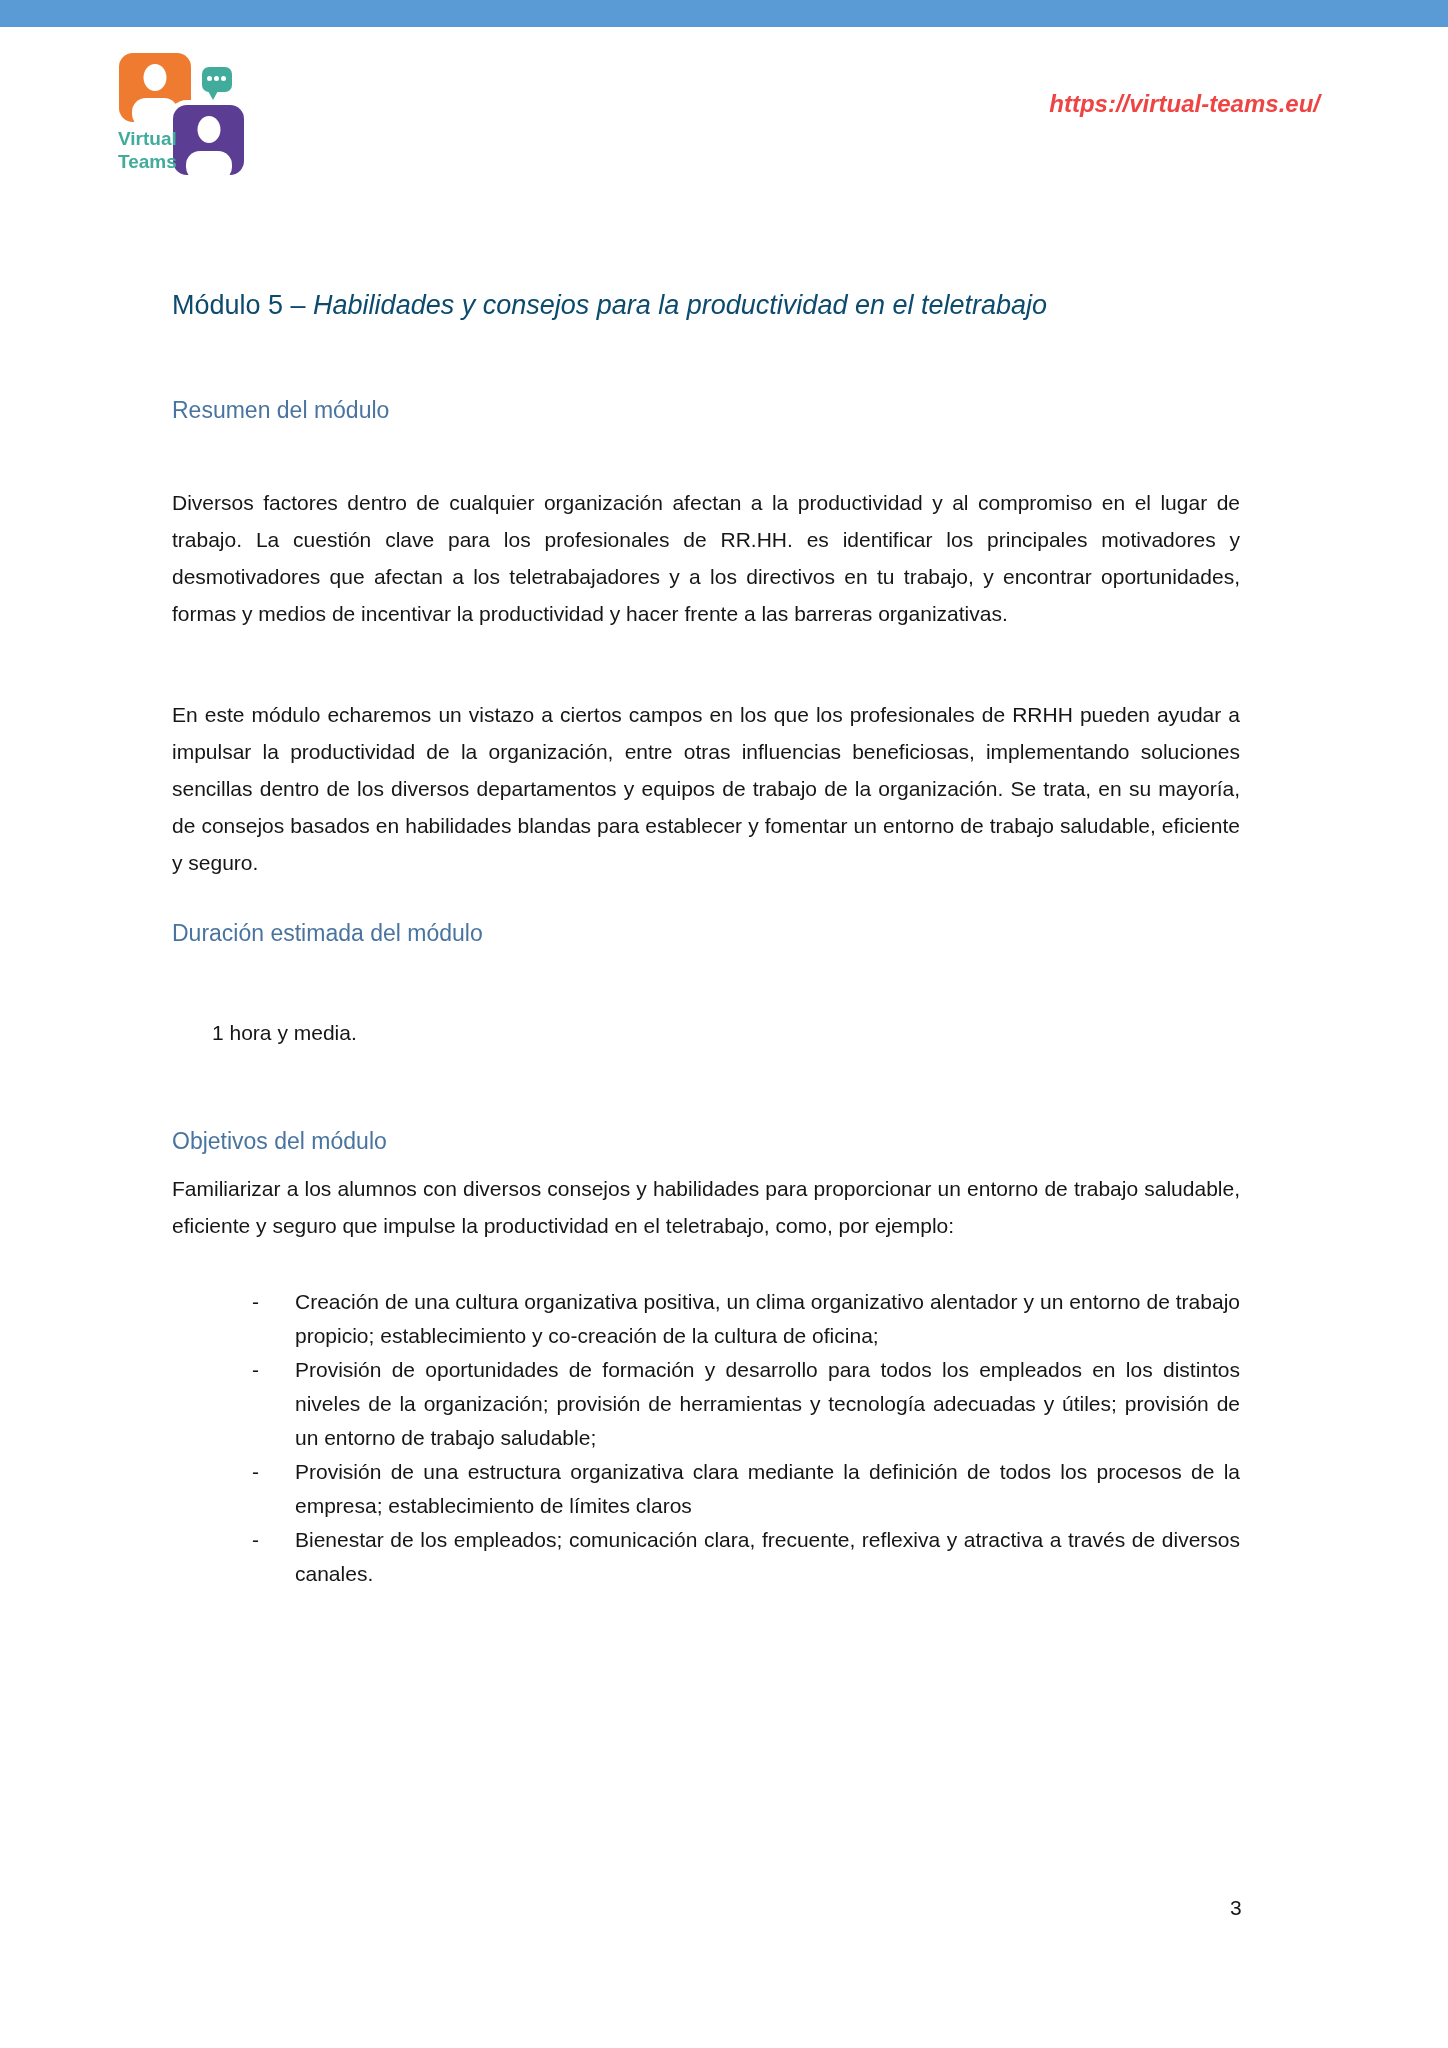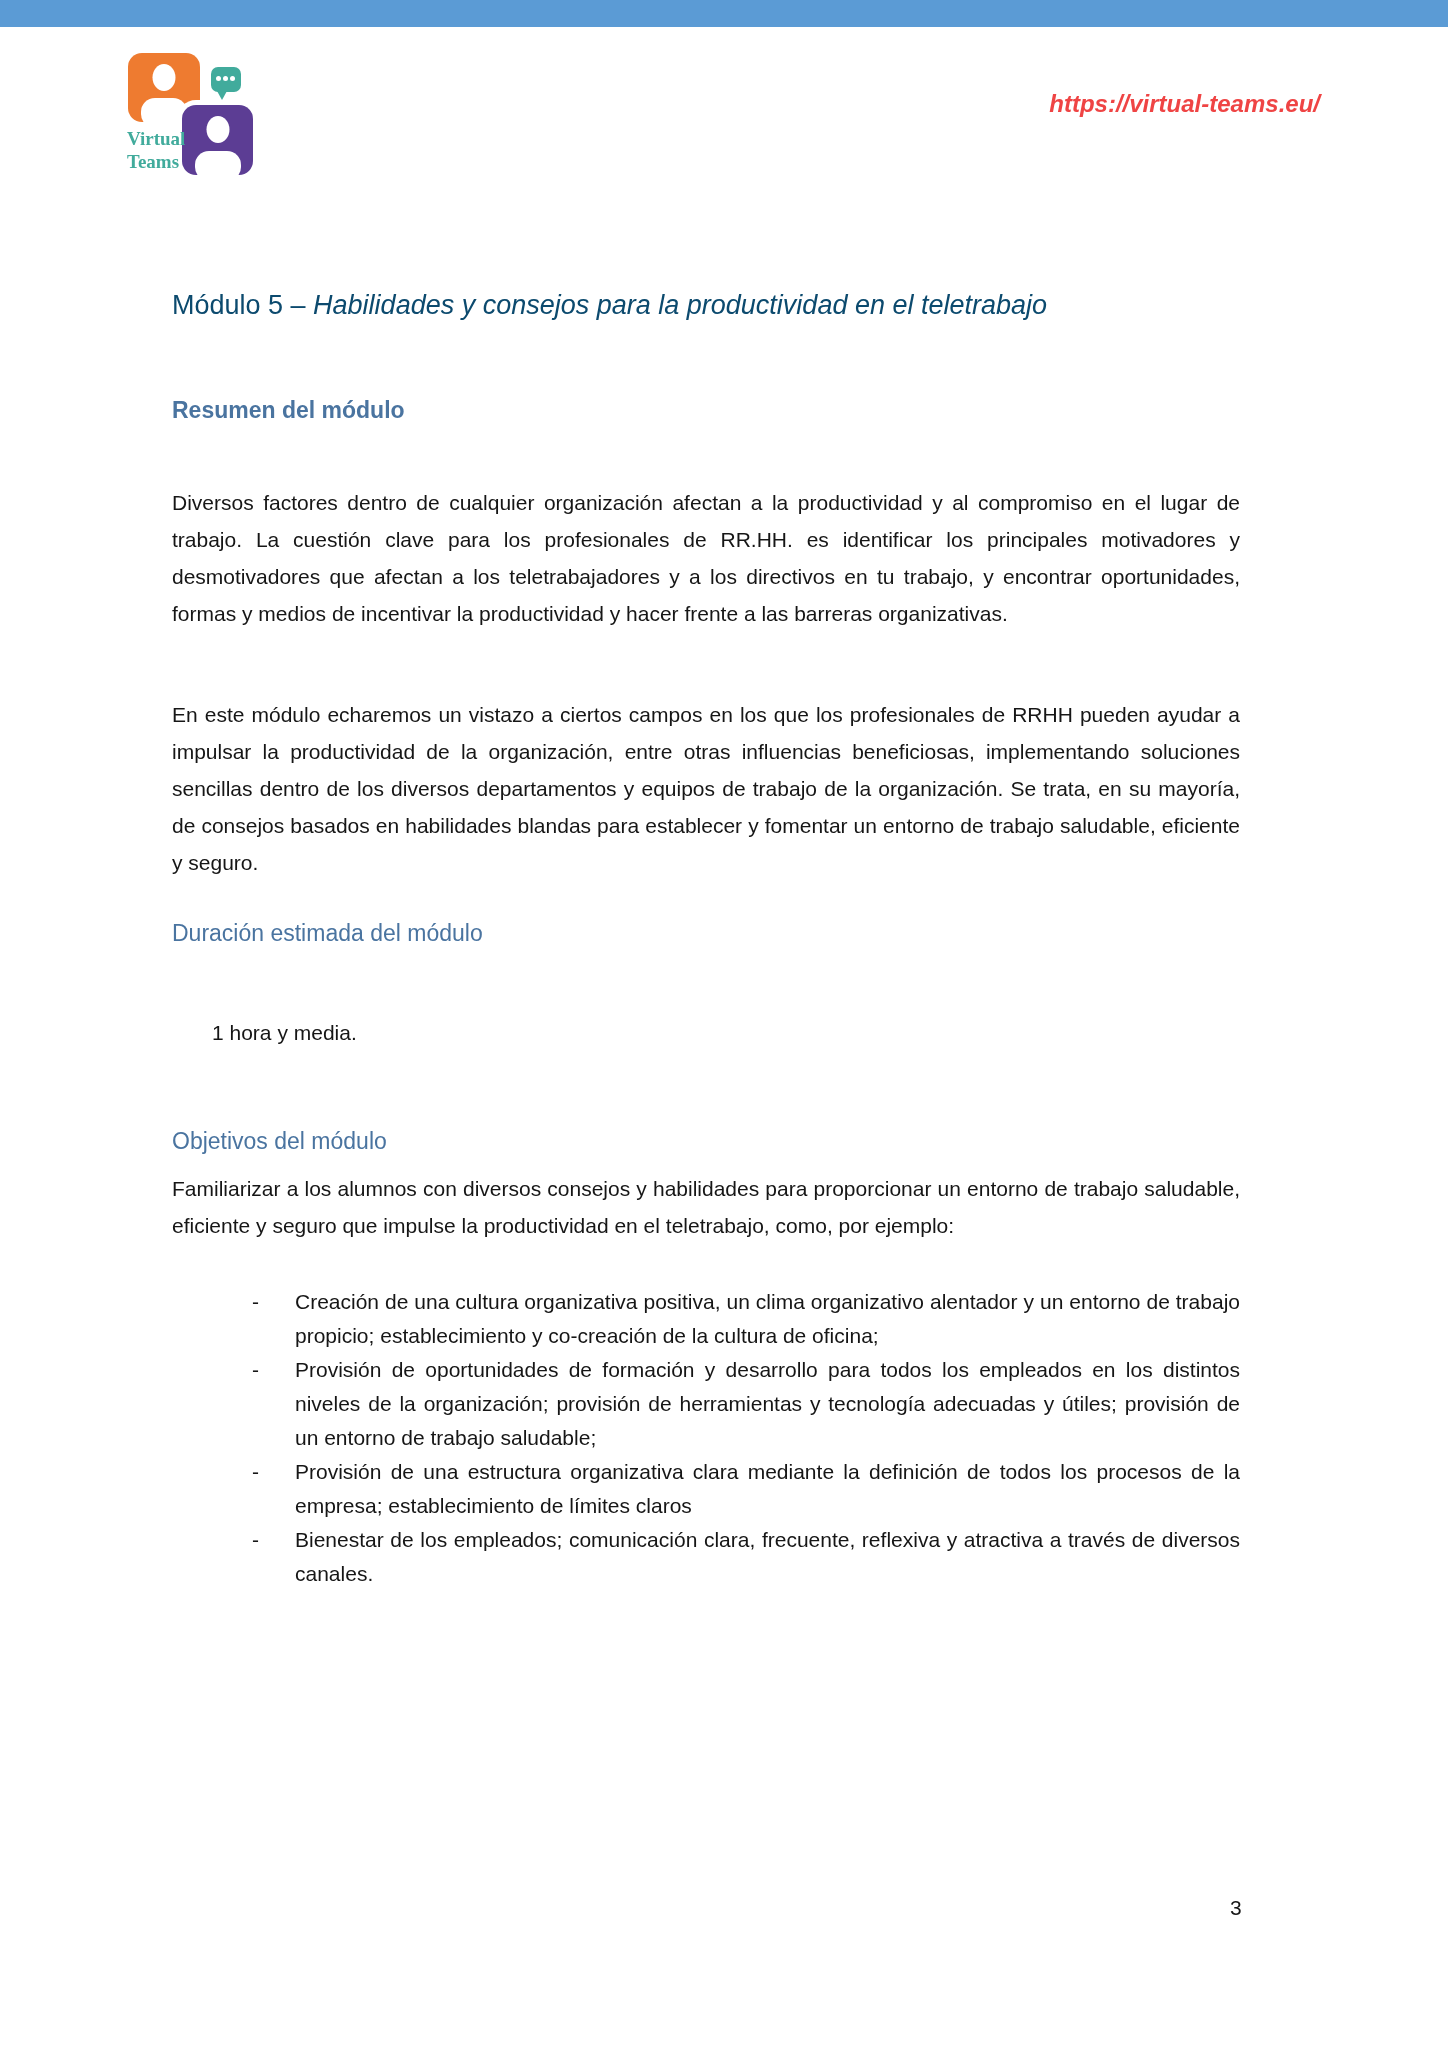--- a/index.html
+++ b/index.html
@@ -13,21 +13,21 @@
     color: #161616;
   }
   .topbar {
     position: absolute;
     left: 0; top: 0;
     width: 100%; height: 27px;
     background: #5b9bd5;
   }
 
   
-  .logo { position: absolute; left: 127px; top: 53px; width: 130px; height: 125px; font-family: Liberation Serif, serif; }
+  .logo { position: absolute; left: 118px; top: 53px; width: 130px; height: 125px; }
   .person-card { position: absolute; overflow: hidden; }
   .card-orange {
     left: 1px; top: 0; width: 72px; height: 69px;
     background: #ee7b30; border-radius: 14px;
   }
   .card-purple {
     left: 55px; top: 52px; width: 71px; height: 70px;
     background: #5c3d94; border-radius: 14px;
     box-shadow: 0 0 0 5px #ffffff;
   }
@@ -74,21 +74,21 @@
   .content { position: absolute; left: 172px; top: 0; width: 1068px; }
   .doc-title {
     position: absolute; left: 0; top: 272px; width: 1068px;
     color: #0c4a6e; font-size: 27px; font-weight: 400; white-space: nowrap;
   }
   .doc-title .em { font-style: italic; }
   .h2 {
     position: absolute; left: 0;
     color: #4a74a0; font-size: 23px; font-weight: 400;
   }
-  .h2-resumen  { top: 378px; font-weight: bold; }
+  .h2-resumen  { top: 378px; }
   .h2-duracion { top: 901px; }
   .h2-objetivos{ top: 1109px; }
   .para {
     position: absolute; left: 0; width: 1068px;
     font-size: 21px; line-height: 37px;
     text-align: justify;
   }
   .para-1 { top: 444px; margin-top: 40px; }
   .para-2 { top: 675px; }
   .duration-line { position: absolute; left: 0; top: 1000px; font-size: 21px; margin-left: 40px; }

